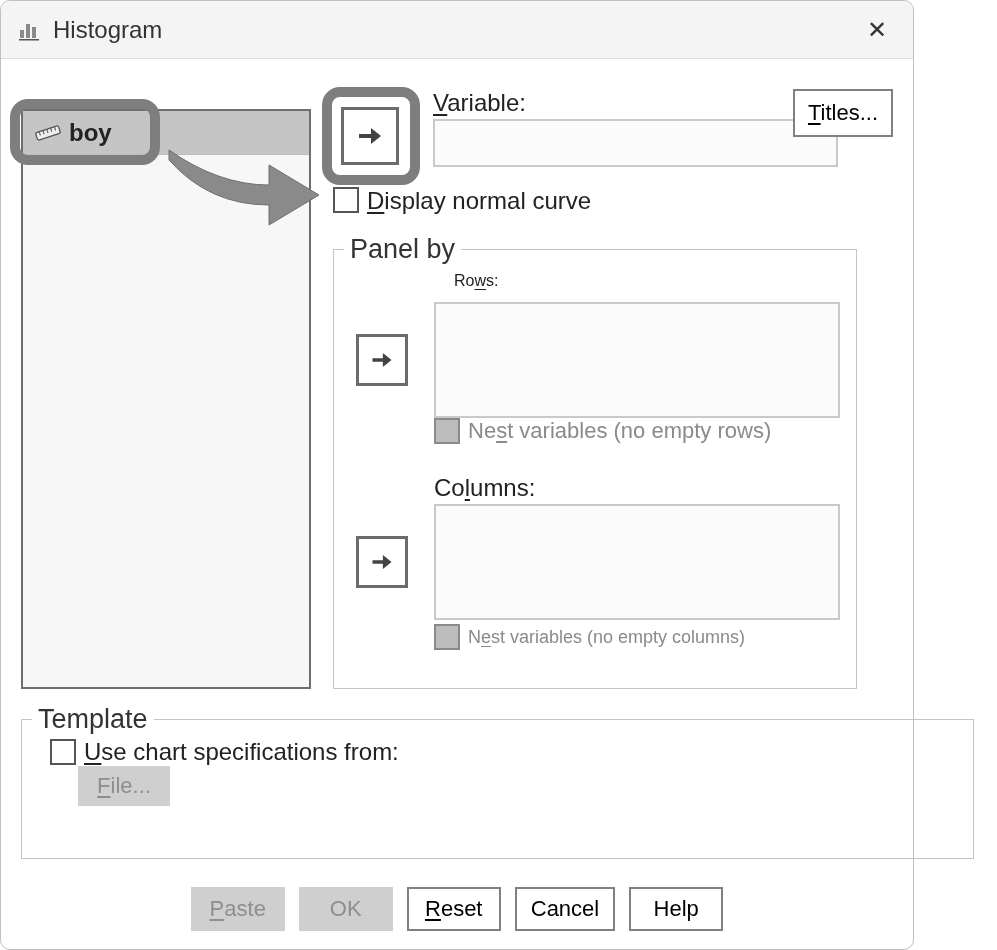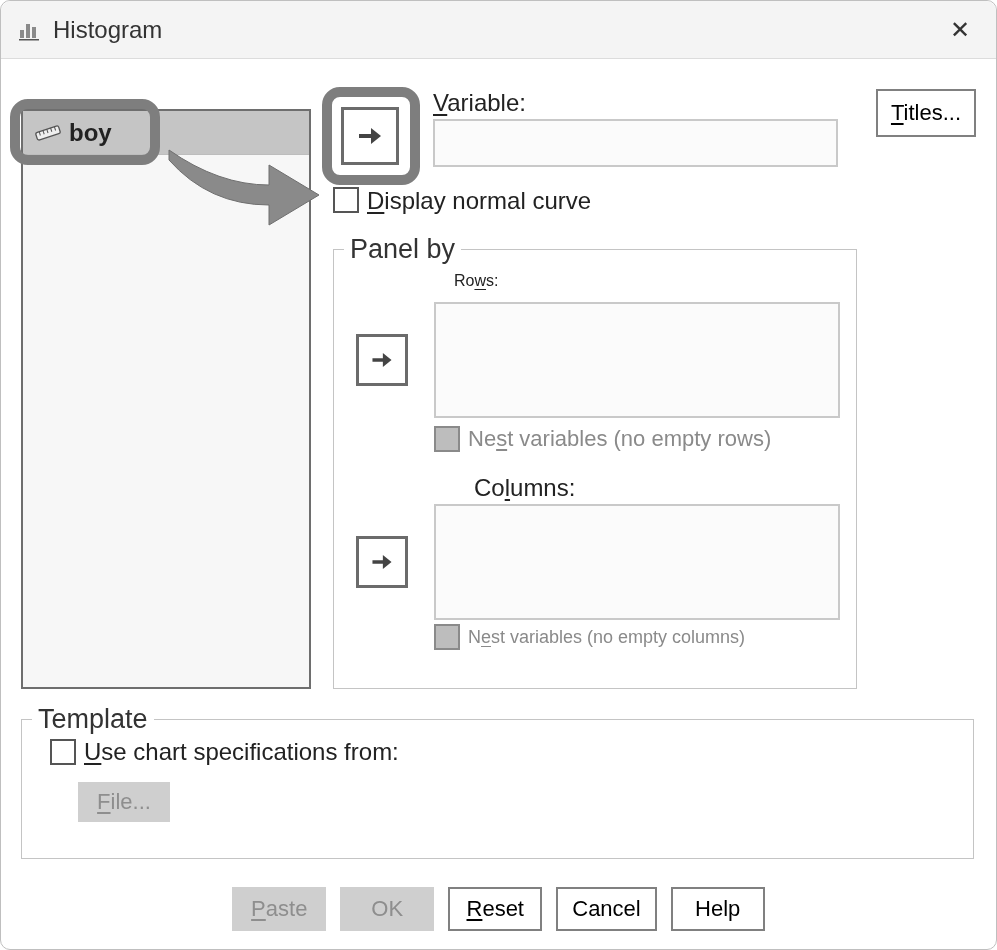--- a/index.html
+++ b/index.html
@@ -6,21 +6,21 @@
   html, body {
     margin: 0; padding: 0;
     font-family: "Segoe UI", Tahoma, Arial, sans-serif;
     font-size: 22px;
     color: #222;
     background: #fff;
     width: 997px; height: 950px;
     overflow: hidden;
   }
   .window {
-    width: 997px; height: 950px;
+    width: 914px; height: 950px;
     border: 1px solid #bfbfbf;
     border-radius: 10px;
     background: #ffffff;
     position: relative;
   }
   .titlebar {
     height: 58px;
     display: flex;
     align-items: center;
     padding: 0 16px;
@@ -187,26 +187,26 @@
     border: 2px solid #c9c9c9; background: #fbfbfb;
   }
   .rows-move {
     position: absolute; left: 22px; top: 84px;
     width: 52px; height: 52px;
     border: 3px solid #6b6b6b; background: #fff;
     display: flex; align-items: center; justify-content: center;
     cursor: pointer;
   }
   .rows-nest {
-    position: absolute; left: 100px; top: 176px;
+    position: absolute; left: 100px; top: 168px;
     display: flex; align-items: flex-start;
     color: #8a8a8a; font-size: 22px;
   }
 
-  .cols-label { position: absolute; left: 100px; top: 224px; font-size: 24px; margin-left: 40px; }
+  .cols-label { position: absolute; left: 100px; top: 224px; font-size: 24px; }
   .cols-box {
     position: absolute; left: 100px; top: 254px;
     width: 406px; height: 116px;
     border: 2px solid #c9c9c9; background: #fbfbfb;
   }
   .cols-move {
     position: absolute; left: 22px; top: 286px;
     width: 52px; height: 52px;
     border: 3px solid #6b6b6b; background: #fff;
     display: flex; align-items: center; justify-content: center;
@@ -223,21 +223,21 @@
     left: 20px; top: 660px;
     width: 953px; height: 140px;
   }
   .template .inner { position: relative; width: 100%; height: 100%; padding: 16px 16px; }
   .tpl-row {
     position: absolute; left: 28px; top: 18px;
     display: flex; align-items: center;
     font-size: 24px;
   }
   .file-btn {
-    position: absolute; left: 56px; top: 62px;
+    position: absolute; left: 56px; top: 46px;
     width: 92px; height: 40px;
     background: #cfcfcf;
     color: #8e8e8e;
     display: flex; align-items: center; justify-content: center;
     font-size: 22px;
     border: none;
     cursor: default;
   }
 
   

